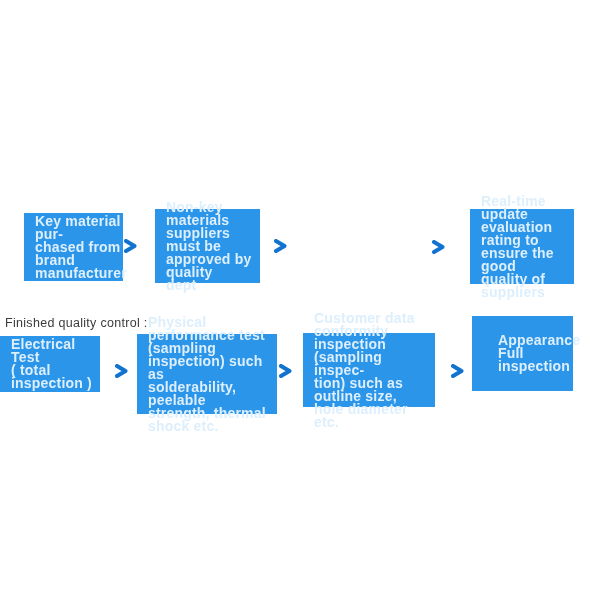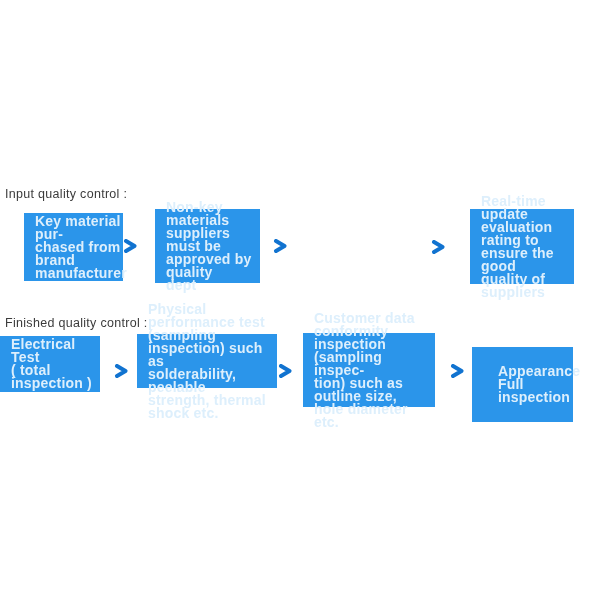--- a/index.html
+++ b/index.html
@@ -57,21 +57,20 @@
     align-items: center;
     justify-content: center;
   }
   .arrow svg { display: block; }
 </style>
 </head>
 <body>
 
 <div class="canvas">
 
-  <div class="section-label" style="top:187px">Input quality control :</div>
 
   <div class="box" style="left:24px; top:213px; width:99px; height:68px">
     <div class="box-text">Key material pur-
 chased from brand
 manufacturer</div>
   </div>
 
   <span class="arrow" style="left:123px; top:239px">
     <svg width="14" height="14" viewBox="0 0 14 14">
       <path d="M3 2 L11.5 7 L3 12" fill="none" stroke="currentColor" stroke-width="4" stroke-linecap="round" stroke-linejoin="round"></path>
@@ -111,21 +110,21 @@
     <div class="box-text">Electrical Test
 ( total inspection )</div>
   </div>
 
   <span class="arrow" style="left:114px; top:364px">
     <svg width="14" height="14" viewBox="0 0 14 14">
       <path d="M3 2 L11.5 7 L3 12" fill="none" stroke="currentColor" stroke-width="4" stroke-linecap="round" stroke-linejoin="round"></path>
     </svg>
   </span>
 
-  <div class="box" style="left:137px; top:334px; width:140px; height:54px">
+  <div class="box" style="left:137px; top:334px; width:140px; height:80px">
     <div class="box-text">Physical performance test
 (sampling inspection) such as
 solderability, peelable
 strength, thermal shock etc.</div>
   </div>
 
   <span class="arrow" style="left:278px; top:364px">
     <svg width="14" height="14" viewBox="0 0 14 14">
       <path d="M3 2 L11.5 7 L3 12" fill="none" stroke="currentColor" stroke-width="4" stroke-linecap="round" stroke-linejoin="round"></path>
     </svg>
@@ -137,18 +136,18 @@
 tion) such as outline size,
 hole diameter etc.</div>
   </div>
 
   <span class="arrow" style="left:450px; top:364px">
     <svg width="14" height="14" viewBox="0 0 14 14">
       <path d="M3 2 L11.5 7 L3 12" fill="none" stroke="currentColor" stroke-width="4" stroke-linecap="round" stroke-linejoin="round"></path>
     </svg>
   </span>
 
-  <div class="box" style="left:472px; top:347px; width:101px; height:75px">
+  <div class="box" style="left:472px; top:316px; width:101px; height:75px">
     <div class="box-text inset">Appearance
 Full inspection</div>
   </div>
 
 </div>
 
 </body></html>

